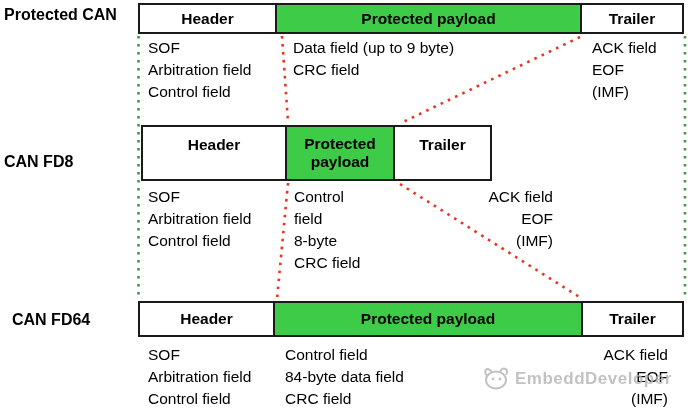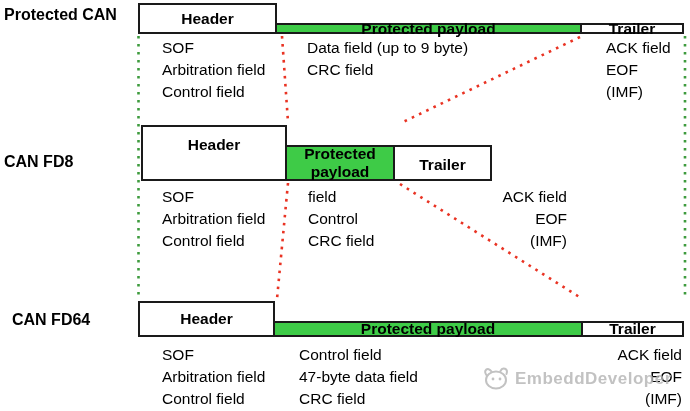--- a/index.html
+++ b/index.html
@@ -20,25 +20,25 @@
   .guides line.r{stroke:var(--guide-red);stroke-width:2.6;stroke-dasharray:2.6 5.4;}
   .row-title{
     position:absolute;z-index:1;font-weight:bold;font-size:16px;line-height:18px;white-space:nowrap;
   }
   .frame{position:absolute;z-index:2;display:flex;align-items:stretch;}
   .sec{
     box-sizing:border-box;border:2px solid var(--box-border);background:#fff;
     font-weight:bold;font-size:15.5px;line-height:18px;text-align:center;
     display:flex;justify-content:center;align-items:center;padding:0 18px;
   }
-  .sec + .sec{border-left:none;margin-top:20px;}
+  .sec + .sec{border-left:none;}
   .sec.green{background:var(--payload-fill);}
   .frame.tall .sec.edge{align-items:flex-start;padding-top:9px;}
   .col{
-    position:absolute;z-index:1;font-size:15.5px;line-height:22px;white-space:nowrap;margin-left:14px;
+    position:absolute;z-index:1;font-size:15.5px;line-height:22px;white-space:nowrap;
   }
   .col.right{text-align:right;}
   .watermark{
     position:absolute;z-index:5;display:flex;align-items:center;gap:5px;
     color:var(--watermark-gray);font-size:17px;font-weight:600;letter-spacing:.5px;
     opacity:.8;white-space:nowrap;
   }
 </style>
 </head>
 <body>
@@ -82,22 +82,23 @@
   <div class="sec green" style="width:108px">Protected payload</div>
   <div class="sec edge" style="width:97px">Trailer</div>
 </div>
 
 <div class="col" style="left:148px;top:186px">
   <div>SOF</div>
   <div>Arbitration field</div>
   <div>Control field</div>
 </div>
 <div class="col" style="left:294px;top:186px">
+  <div>Control</div>
   <div>field</div>
-  <div>Control</div>
+  <div>8-byte</div>
   <div>CRC field</div>
 </div>
 <div class="col right" style="left:433px;top:186px;width:120px">
   <div>ACK field</div>
   <div>EOF</div>
   <div>(IMF)</div>
 </div>
 
 <div class="row-title" style="left:12px;top:311px">CAN FD64</div>
 
@@ -107,21 +108,21 @@
   <div class="sec" style="width:101px">Trailer</div>
 </div>
 
 <div class="col" style="left:148px;top:344px">
   <div>SOF</div>
   <div>Arbitration field</div>
   <div>Control field</div>
 </div>
 <div class="col" style="left:285px;top:344px">
   <div>Control field</div>
-  <div>47-byte data field</div>
+  <div>84-byte data field</div>
   <div>CRC field</div>
 </div>
 <div class="col right" style="left:538px;top:344px;width:130px">
   <div>ACK field</div>
   <div>EOF</div>
   <div>(IMF)</div>
 </div>
 
 <div class="watermark" style="left:478px;top:365px">
   <svg width="32" height="27" viewBox="0 0 32 27">

